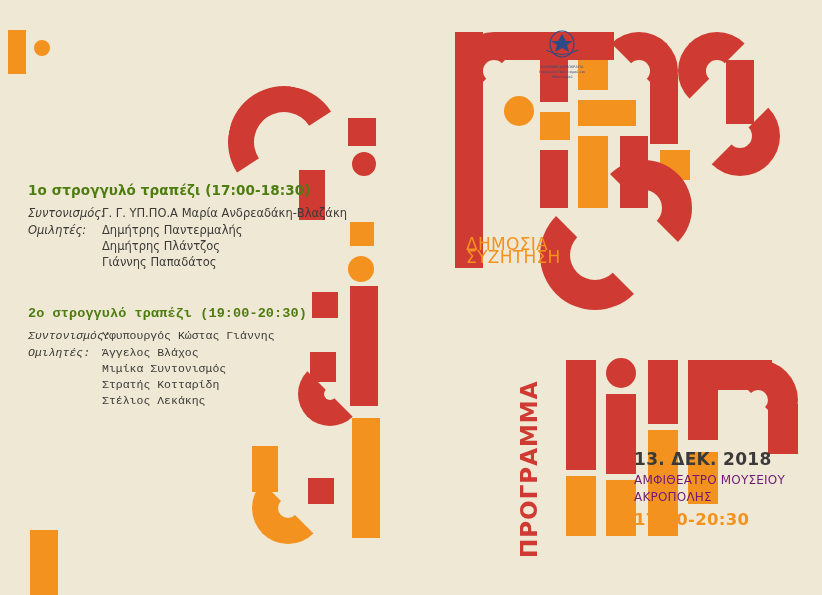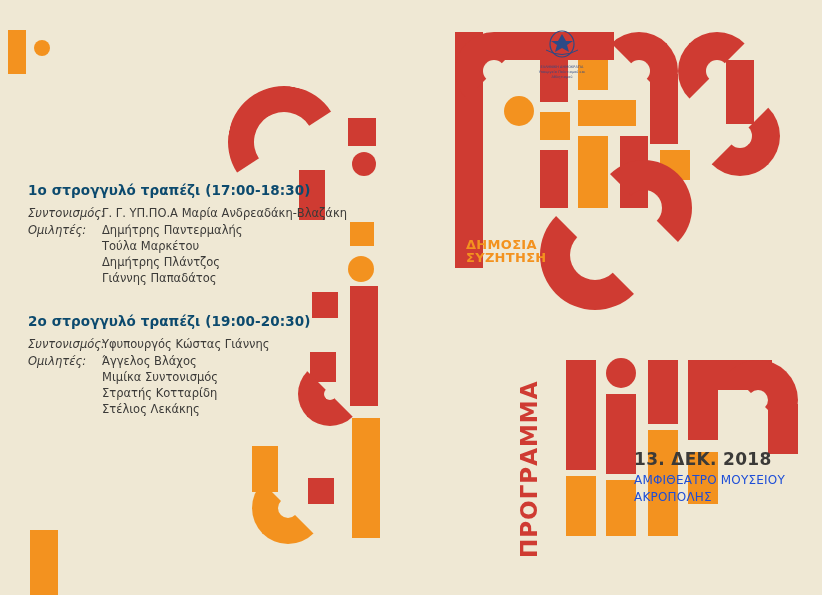--- a/index.html
+++ b/index.html
@@ -37,21 +37,21 @@
     position: absolute;
     left: 28px;
     top: 182px;
     width: 330px;
     color: #3b3a38;
   }
   .session {
     margin-bottom: 18px;
   }
   .session-title {
-    color: #0c4a6e;
+    color: #4d7c0f;
     font-weight: bold;
     font-size: 13.5px;
     margin-bottom: 7px;
     letter-spacing: .1px;
   }
   .row {
     display: flex;
     font-size: 11.5px;
     line-height: 16px;
     margin-bottom: 1px;
@@ -66,22 +66,22 @@
     flex: 1 1 auto;
   }
   .name-line { display: block; }
 
   
   .kicker {
     position: absolute;
     left: 466px;
     top: 238px;
     color: #f3921f;
-    font-weight: bold;
-    font-size: 13px;
+    font-weight: normal;
+    font-size: 17px;
     line-height: 13px;
     letter-spacing: .3px;
   }
   .main-title {
     position: absolute;
     left: 466px;
     top: 263px;
     color: #cf3b32;
     font-weight: bold;
     font-size: 21px;
@@ -113,21 +113,21 @@
     color: #3b3a38;
     font-weight: bold;
     font-size: 17px;
     line-height: 22px;
     letter-spacing: .3px;
   }
   .venue-line {
     font-size: 12px;
     line-height: 14px;
     letter-spacing: .2px;
-    color: #1d4ed8;
+    color: #701a75;
     margin-top: 3px;
   }
   .time-line {
     color: #f3921f;
     font-weight: bold;
     font-size: 16.5px;
     margin-top: 6px;
     letter-spacing: .3px;
   }
 
@@ -230,28 +230,27 @@
     <div class="session">
       <div class="session-title">1ο στρογγυλό τραπέζι (17:00-18:30)</div>
       <div class="row">
         <span class="role">Συντονισμός:</span>
         <span class="names">Γ. Γ. ΥΠ.ΠΟ.Α Μαρία Ανδρεαδάκη-Βλαζάκη</span>
       </div>
       <div class="row">
         <span class="role">Ομιλητές:</span>
         <span class="names">
           <span class="name-line">Δημήτρης Παντερμαλής</span>
-          <span class="name-line">Τούλα Μαρκέτου</span>
           <span class="name-line">Δημήτρης Πλάντζος</span>
           <span class="name-line">Γιάννης Παπαδάτος</span>
         </span>
       </div>
     </div>
 
-    <div class="session" style="margin-top:27px;">
+    <div class="session" style="margin-top:36px;font-family:Liberation Mono, monospace;">
       <div class="session-title">2ο στρογγυλό τραπέζι (19:00-20:30)</div>
       <div class="row">
         <span class="role">Συντονισμός:</span>
         <span class="names">Υφυπουργός Κώστας Γιάννης</span>
       </div>
       <div class="row">
         <span class="role">Ομιλητές:</span>
         <span class="names">
           <span class="name-line">Άγγελος Βλάχος</span>
           <span class="name-line">Μιμίκα Συντονισμός</span>
@@ -268,15 +267,16 @@
     <div>ΣΥΖΗΤΗΣΗ</div>
   </div>
 
 
   <div class="programma">ΠΡΟΓΡΑΜΜΑ</div>
 
   <div class="date-block">
     <div class="date-line">13. ΔΕΚ. 2018</div>
     <div class="venue-line">ΑΜΦΙΘΕΑΤΡΟ ΜΟΥΣΕΙΟΥ</div>
     <div class="venue-line">ΑΚΡΟΠΟΛΗΣ</div>
+    <div class="time-line">17:00-20:30</div>
   </div>
 
 </div>
 
 </body></html>

